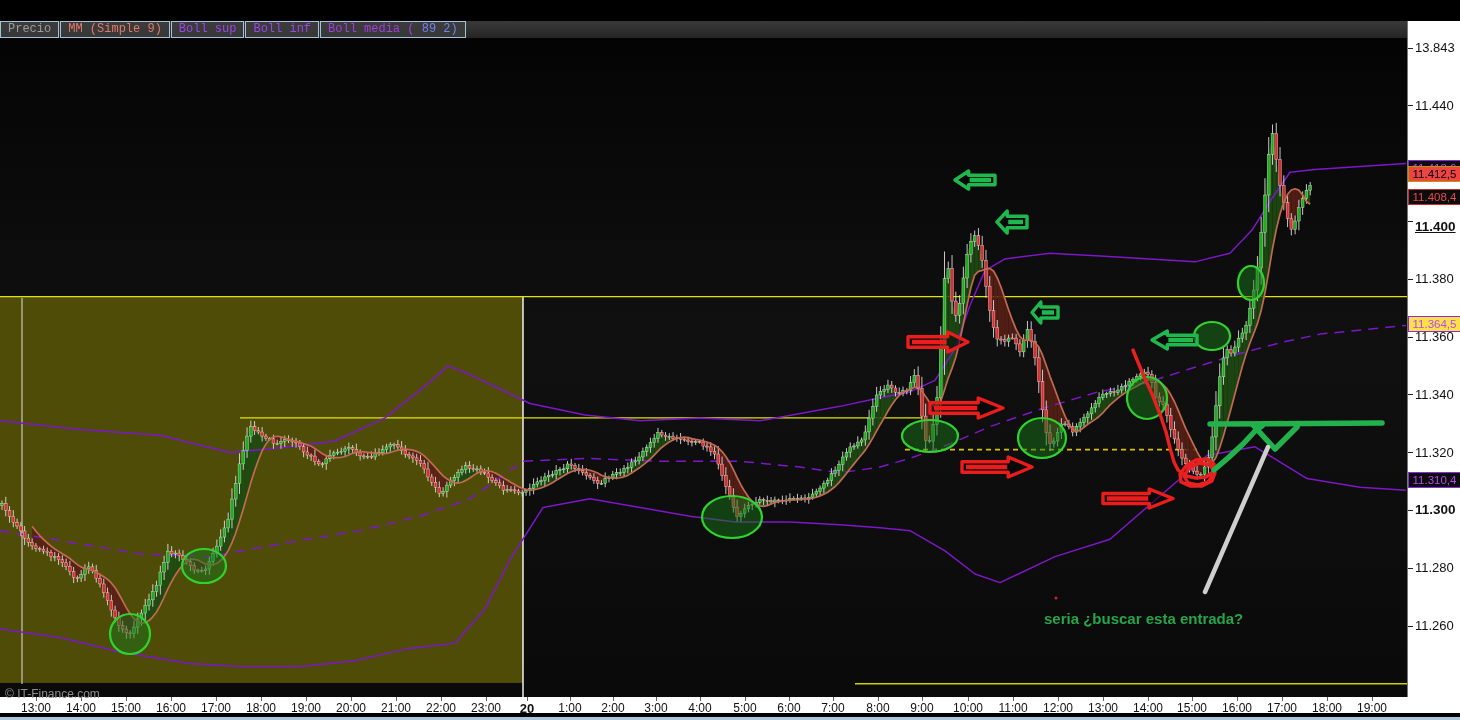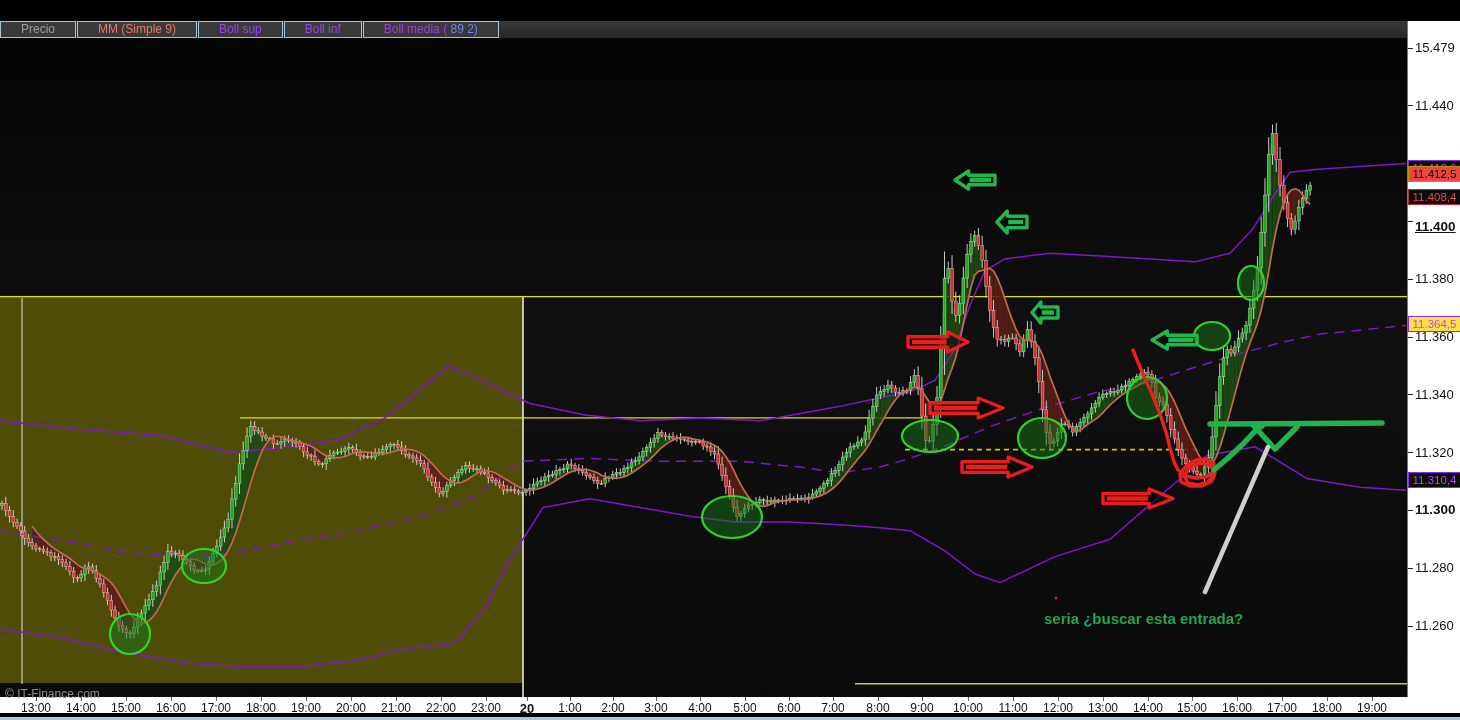--- a/index.html
+++ b/index.html
@@ -8,21 +8,21 @@
   
   #header{position:absolute;left:0;top:0;width:1460px;height:21px;
     background:linear-gradient(#d7e4ee,#a7c0d0);border-bottom:1px solid #6d8ea5;
     display:flex;align-items:center;font-size:13px;font-weight:bold;color:#0a1622;}
   #header .seg{margin-right:26px;white-space:nowrap;}
   #brand{position:absolute;right:4px;top:0;height:21px;line-height:21px;font-size:13px;font-weight:bold;color:#16262f;}
   
   #legend{position:absolute;left:0;top:21px;width:1407px;height:17px;background:linear-gradient(#3a3a3a,#252525);
     display:flex;align-items:stretch;z-index:6;}
   .lgBox{border:1px solid #a3c3d6;background:rgba(62,62,62,.75);font-size:12px;line-height:15px;
-    padding:0 20px;margin-right:1px;white-space:nowrap;cursor:pointer;}
+    padding:0 7px;margin-right:1px;white-space:nowrap;cursor:pointer;font-family:Liberation Mono, monospace;}
   
   #plot{position:absolute;left:0;top:38px;width:1407px;height:659px;z-index:1;
     background:linear-gradient(180deg,#040404 0%,#101010 45%,#0a0a0a 100%);}
   
   #priceAxis{position:absolute;left:1407px;top:21px;width:53px;height:676px;background:#fff;
     border-left:1px solid #777;z-index:2;}
   .pTick{position:absolute;left:0;width:5px;height:1px;background:#222;}
   .pLab{position:absolute;left:7px;font-size:13px;color:#111;white-space:nowrap;}
   .pLab.bold{font-weight:bold;font-size:13.5px;}
   .tag{position:absolute;left:0;width:51px;height:14px;line-height:14px;text-align:center;
@@ -1150,21 +1150,21 @@
         <path d="M1133 350 L1142 372 L1152 394 L1160 414 L1166 432 L1170 448 L1174 462 L1178 470 L1186 476 L1196 478 L1206 477 L1213 472 L1214 464 L1207 459 L1196 460 L1186 466 L1180 474 L1181 482 L1190 486 L1202 486 L1212 481 L1215 473 L1210 465 L1199 463 L1189 468 L1184 476 L1188 483 L1198 485 L1208 482 L1213 475" fill="none" stroke="#ea1f1f" stroke-width="3.4" stroke-linejoin="round" stroke-linecap="round"></path>
         <path d="M1214 470 L1228 458 L1243 444 L1256 430 L1262 426" fill="none" stroke="#22b14c" stroke-width="5.5" stroke-linejoin="round" stroke-linecap="round"></path>
         <path d="M1210 424 L1382 423" fill="none" stroke="#22b14c" stroke-width="5.5" stroke-linejoin="round" stroke-linecap="round"></path>
         <path d="M1253 425 L1275 449 L1297 427" fill="none" stroke="#22b14c" stroke-width="5.5" stroke-linejoin="round" stroke-linecap="round"></path>
         <line x1="1205" y1="592" x2="1268" y2="447" stroke="#cfcfcf" stroke-width="4.5" stroke-linecap="round"></line>
         <circle cx="1056" cy="598" r="1.6" fill="#cc2222"></circle>
       </svg></div>
 
   <div id="priceAxis">
       <div class="pTick" style="top: 26.5px;"></div>
-      <div class="pLab" style="top: 19px;">15.479</div>
+      <div class="pLab" style="top: 19px;">13.843</div>
       <div class="pTick" style="top: 84.3px;"></div>
       <div class="pLab" style="top: 76.8px;">11.440</div>
       <div class="pTick" style="top: 199.9px;"></div>
       <div class="pLab bold" style="top: 198px; text-decoration: underline;">11.400</div>
       <div class="pTick" style="top: 257.7px;"></div>
       <div class="pLab" style="top: 250.2px;">11.380</div>
       <div class="pTick" style="top: 315.5px;"></div>
       <div class="pLab" style="top: 308px;">11.360</div>
       <div class="pTick" style="top: 373.3px;"></div>
       <div class="pLab" style="top: 365.8px;">11.340</div>

